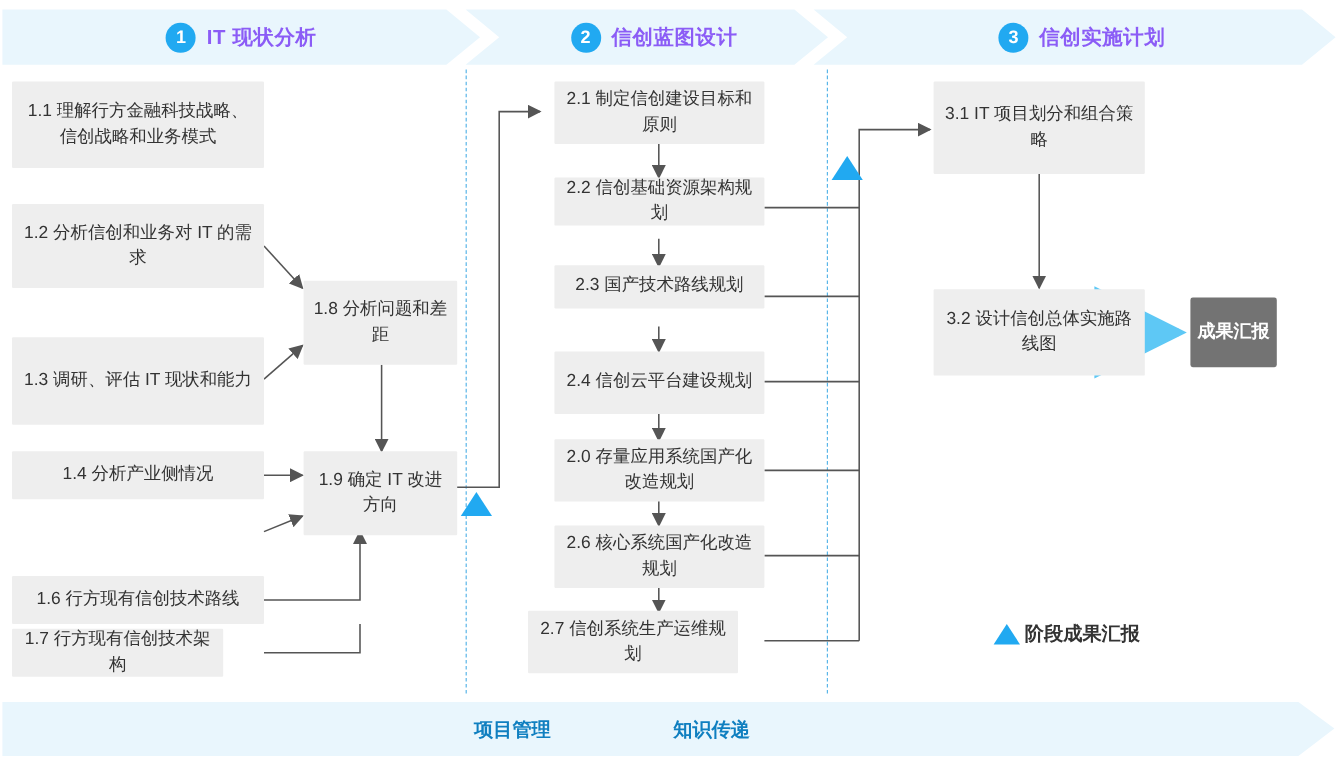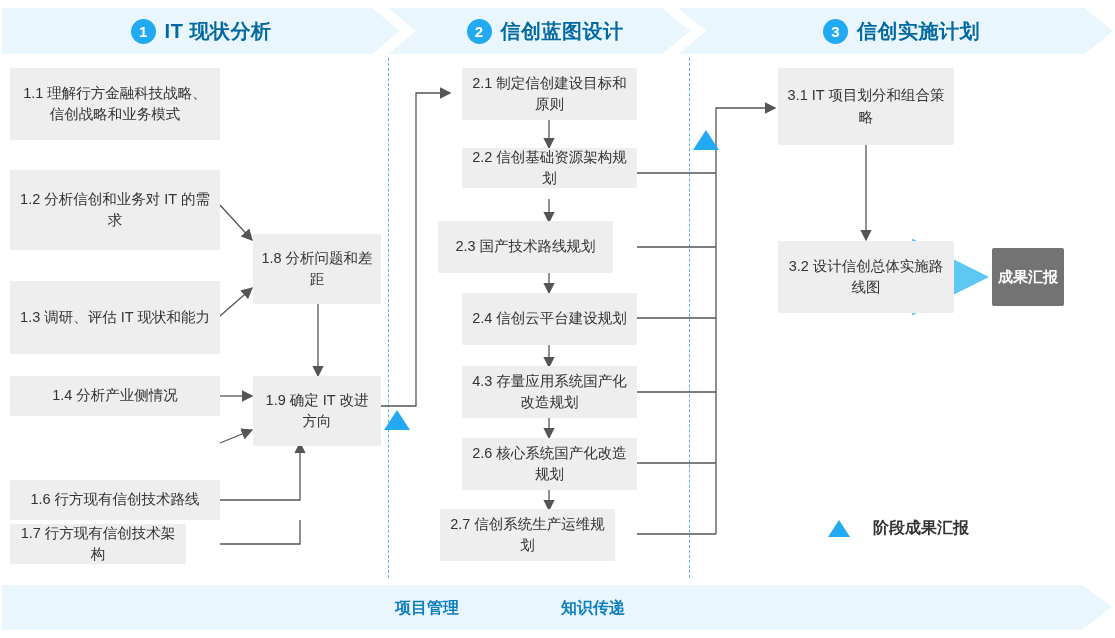--- a/index.html
+++ b/index.html
@@ -21,21 +21,21 @@
   }
   .phase .inner{position:relative;display:flex;align-items:center;gap:9px;z-index:2;}
   .circle-num{
     width:25px;height:25px;border-radius:50%;
     background:#21a9f1;color:#ffffff;
     font-size:15px;font-weight:bold;
     display:flex;align-items:center;justify-content:center;
     line-height:1;
   }
   .phase-label{
-    color:#0369a1;font-size:20px;font-weight:bold;letter-spacing:.5px;white-space:nowrap;
+    color:#8b5cf6;font-size:17px;font-weight:bold;letter-spacing:.5px;white-space:nowrap;
   }
 
   
   .vdash{position:absolute;width:0;border-left:1px dashed #5ab6e8;}
 
   
   .box{
     position:absolute;box-sizing:border-box;
     background:#eeeeee;
     display:flex;align-items:center;justify-content:center;
@@ -58,21 +58,21 @@
   .tri{
     position:absolute;width:0;height:0;
     border-left:13px solid transparent;border-right:13px solid transparent;
     border-bottom:20px solid #21a9f1;
   }
   .tri.small{
     border-left-width:11px;border-right-width:11px;border-bottom-width:17px;
   }
 
   
-  .legend{position:absolute;display:flex;align-items:center;gap:23px;}
+  .legend{position:absolute;display:flex;align-items:center;gap:4px;}
   .legend-text{font-size:16px;font-weight:bold;color:#333;white-space:nowrap;}
   .bottom-label{
     position:absolute;top:598px;font-size:16px;font-weight:bold;color:#0f7fc0;white-space:nowrap;
   }
 
   svg.lines{position:absolute;left:0;top:0;width:1115px;height:638px;pointer-events:none;}
 </style>
 </head>
 <body>
 
@@ -164,21 +164,21 @@
     </g>
 
     <g stroke="#5ec8f5" stroke-width="7" fill="none">
       <path d="M953,277 L982,277" marker-end="url(#ahb)"></path>
     </g>
   </svg>
 
   <div class="box" style="left:10px;top:68px;width:210px;height:72px;">
     <span>1.1 理解行方金融科技战略、信创战略和业务模式</span>
   </div>
-  <div class="box" style="left:10px;top:170px;width:210px;height:80px;">
+  <div class="box" style="left:10px;top:170px;width:210px;height:70px;">
     <span>1.2 分析信创和业务对 IT 的需求</span>
   </div>
   <div class="box" style="left:10px;top:281px;width:210px;height:73px;">
     <span>1.3 调研、评估 IT 现状和能力</span>
   </div>
   <div class="box" style="left:10px;top:376px;width:210px;height:40px;">
     <span>1.4 分析产业侧情况</span>
   </div>
   <div class="box" style="left:10px;top:480px;width:210px;height:40px;">
     <span>1.6 行方现有信创技术路线</span>
@@ -193,28 +193,28 @@
   <div class="box" style="left:253px;top:376px;width:128px;height:70px;">
     <span>1.9 确定 IT 改进方向</span>
   </div>
 
   <div class="box" style="left:462px;top:68px;width:175px;height:52px;">
     <span>2.1 制定信创建设目标和原则</span>
   </div>
   <div class="box" style="left:462px;top:148px;width:175px;height:40px;">
     <span>2.2 信创基础资源架构规划</span>
   </div>
-  <div class="box" style="left:438px;top:221px;width:175px;height:52px;">
+  <div class="box" style="left:462px;top:221px;width:175px;height:36px;">
     <span>2.3 国产技术路线规划</span>
   </div>
   <div class="box" style="left:462px;top:293px;width:175px;height:52px;">
     <span>2.4 信创云平台建设规划</span>
   </div>
   <div class="box" style="left:462px;top:366px;width:175px;height:52px;">
-    <span>4.3 存量应用系统国产化改造规划</span>
+    <span>2.0 存量应用系统国产化改造规划</span>
   </div>
   <div class="box" style="left:462px;top:438px;width:175px;height:52px;">
     <span>2.6 核心系统国产化改造规划</span>
   </div>
   <div class="box" style="left:440px;top:509px;width:175px;height:52px;">
     <span>2.7 信创系统生产运维规划</span>
   </div>
 
   <div class="box" style="left:778px;top:68px;width:176px;height:77px;">
     <span>3.1 IT 项目划分和组合策略</span>

